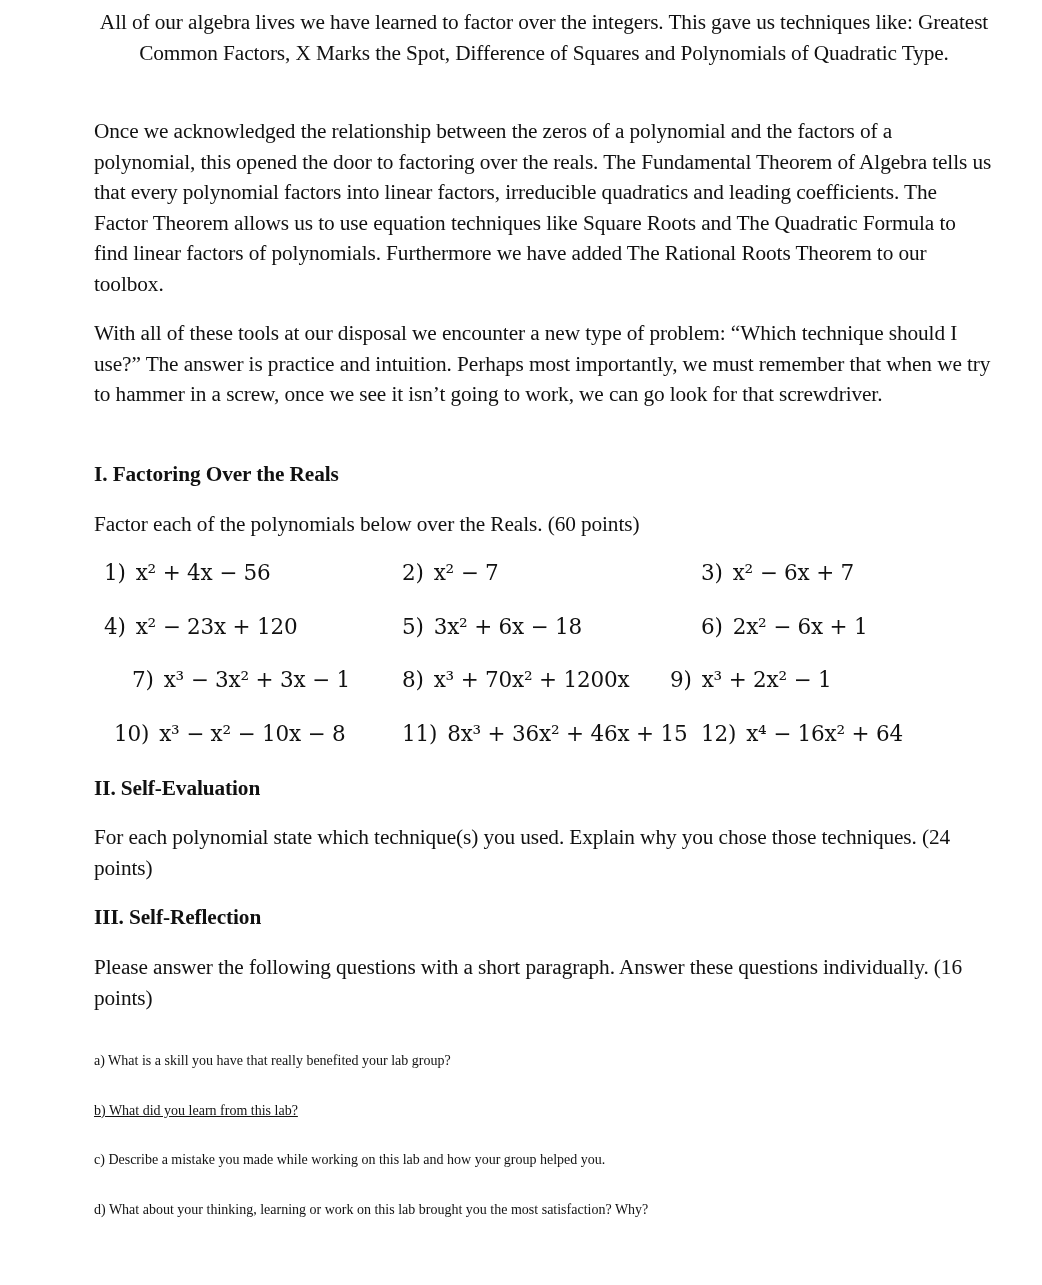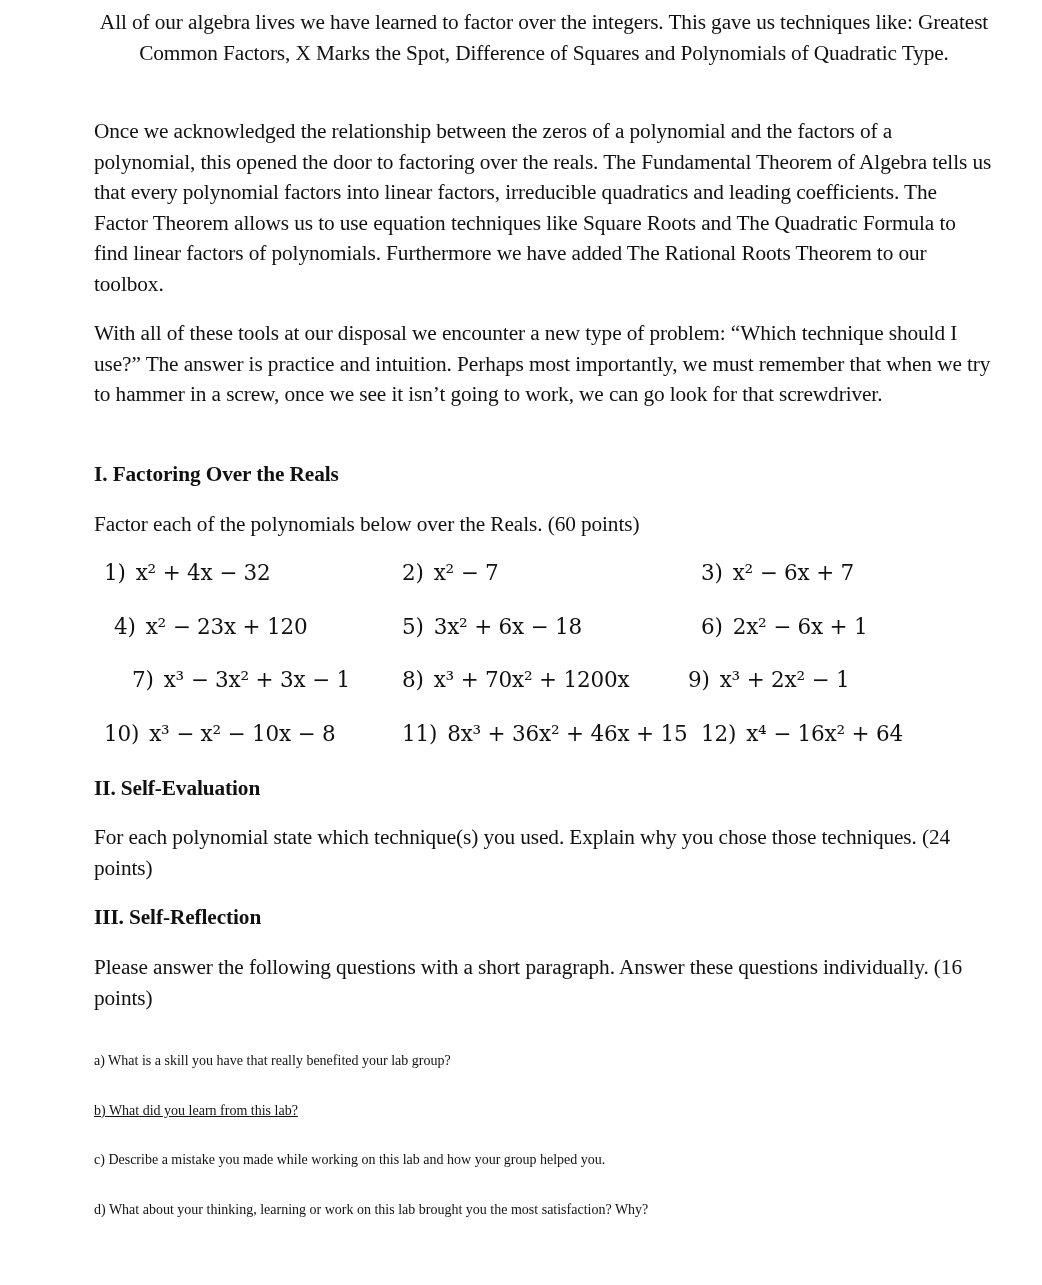--- a/index.html
+++ b/index.html
@@ -30,33 +30,33 @@
 <div class="page">
 
   <p class="p" style="top:7px;text-align:center;">All of our algebra lives we have learned to factor over the integers. This gave us techniques like: Greatest Common Factors, X Marks the Spot, Difference of Squares and Polynomials of Quadratic Type.</p>
   <p class="p" style="top:116px;">Once we acknowledged the relationship between the zeros of a polynomial and the factors of a polynomial, this opened the door to factoring over the reals. The Fundamental Theorem of Algebra tells us that every polynomial factors into linear factors, irreducible quadratics and leading coefficients. The Factor Theorem allows us to use equation techniques like Square Roots and The Quadratic Formula to find linear factors of polynomials. Furthermore we have added The Rational Roots Theorem to our toolbox.</p>
   <p class="p" style="top:318px;">With all of these tools at our disposal we encounter a new type of problem: “Which technique should I use?” The answer is practice and intuition. Perhaps most importantly, we must remember that when we try to hammer in a screw, once we see it isn’t going to work, we can go look for that screwdriver.</p>
 
   <p class="p h" style="top:459px;">I. Factoring Over the Reals</p>
   <p class="p" style="top:509px;">Factor each of the polynomials below over the Reals. (60 points)</p>
 
   <div>
-    <div class="prob" style="left:10px; top:560px;"><span class="num">1)</span><span class="expr">x² + 4x − 32</span></div>
+    <div class="prob" style="left:10px; top:560px;"><span class="num">1)</span><span class="expr">x² + 4x − 56</span></div>
     <div class="prob" style="left:308px; top:560px;"><span class="num">2)</span><span class="expr">x² − 7</span></div>
     <div class="prob" style="left:607px; top:560px;"><span class="num">3)</span><span class="expr">x² − 6x + 7</span></div>
 
-    <div class="prob" style="left:20px; top:614px;"><span class="num">4)</span><span class="expr">x² − 23x + 120</span></div>
+    <div class="prob" style="left:10px; top:614px;"><span class="num">4)</span><span class="expr">x² − 23x + 120</span></div>
     <div class="prob" style="left:308px; top:614px;"><span class="num">5)</span><span class="expr">3x² + 6x − 18</span></div>
     <div class="prob" style="left:607px; top:614px;"><span class="num">6)</span><span class="expr">2x² − 6x + 1</span></div>
 
     <div class="prob" style="left:6px; top:667px;margin-left:32px;"><span class="num">7)</span><span class="expr">x³ − 3x² + 3x − 1</span></div>
     <div class="prob" style="left:308px; top:667px;"><span class="num">8)</span><span class="expr">x³ + 70x² + 1200x</span></div>
-    <div class="prob" style="left:594px; top:667px;text-align:center;"><span class="num">9)</span><span class="expr">x³ + 2x² − 1</span></div>
+    <div class="prob" style="left:576px; top:667px;text-align:center;"><span class="num">9)</span><span class="expr">x³ + 2x² − 1</span></div>
 
-    <div class="prob" style="left:10px; top:721px;"><span class="num">10)</span><span class="expr">x³ − x² − 10x − 8</span></div>
+    <div class="prob" style="left:20px; top:721px;"><span class="num">10)</span><span class="expr">x³ − x² − 10x − 8</span></div>
     <div class="prob" style="left:308px; top:721px;"><span class="num">11)</span><span class="expr">8x³ + 36x² + 46x + 15</span></div>
     <div class="prob" style="left:607px; top:721px;"><span class="num">12)</span><span class="expr">x⁴ − 16x² + 64</span></div>
   </div>
 
   <p class="p h" style="top:773px;">II. Self-Evaluation</p>
   <p class="p" style="top:822px;">For each polynomial state which technique(s) you used. Explain why you chose those techniques.  (24 points)</p>
 
   <p class="p h" style="top:902px;font-family:Liberation Serif, serif;">III. Self-Reflection</p>
   <p class="p" style="top:952px;">Please answer the following questions with a short paragraph. Answer these questions individually. (16 points)</p>
 

